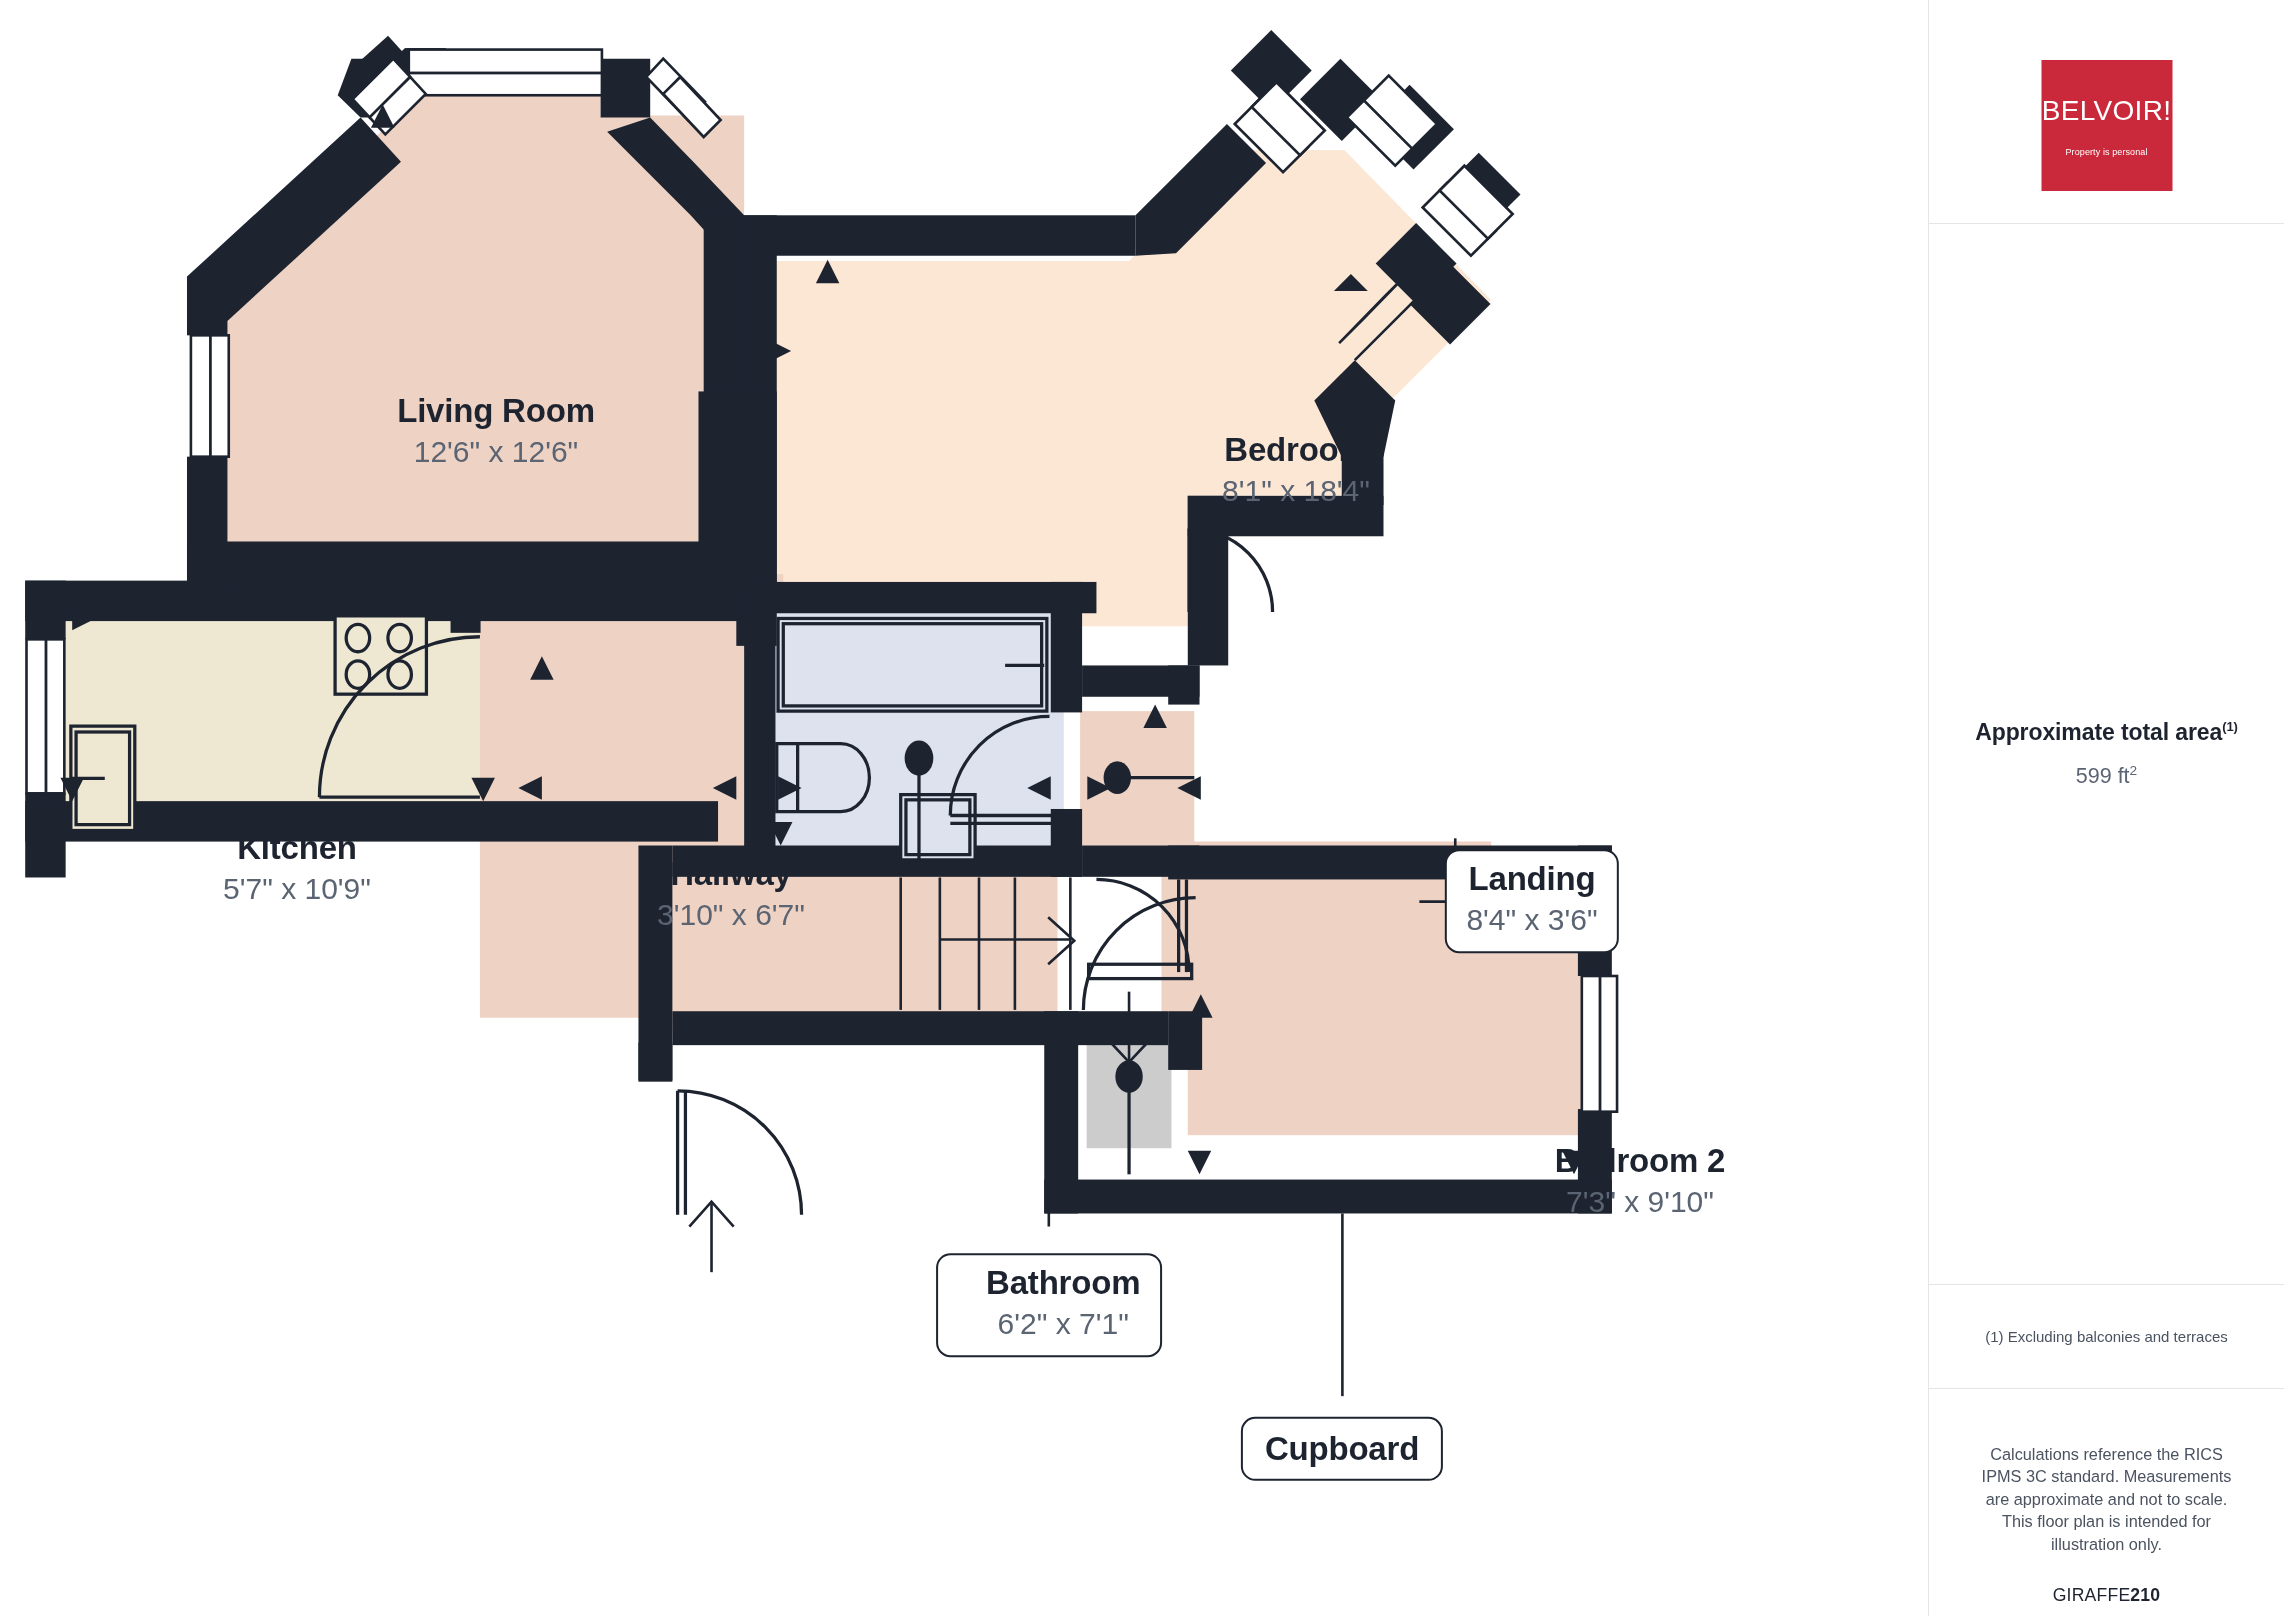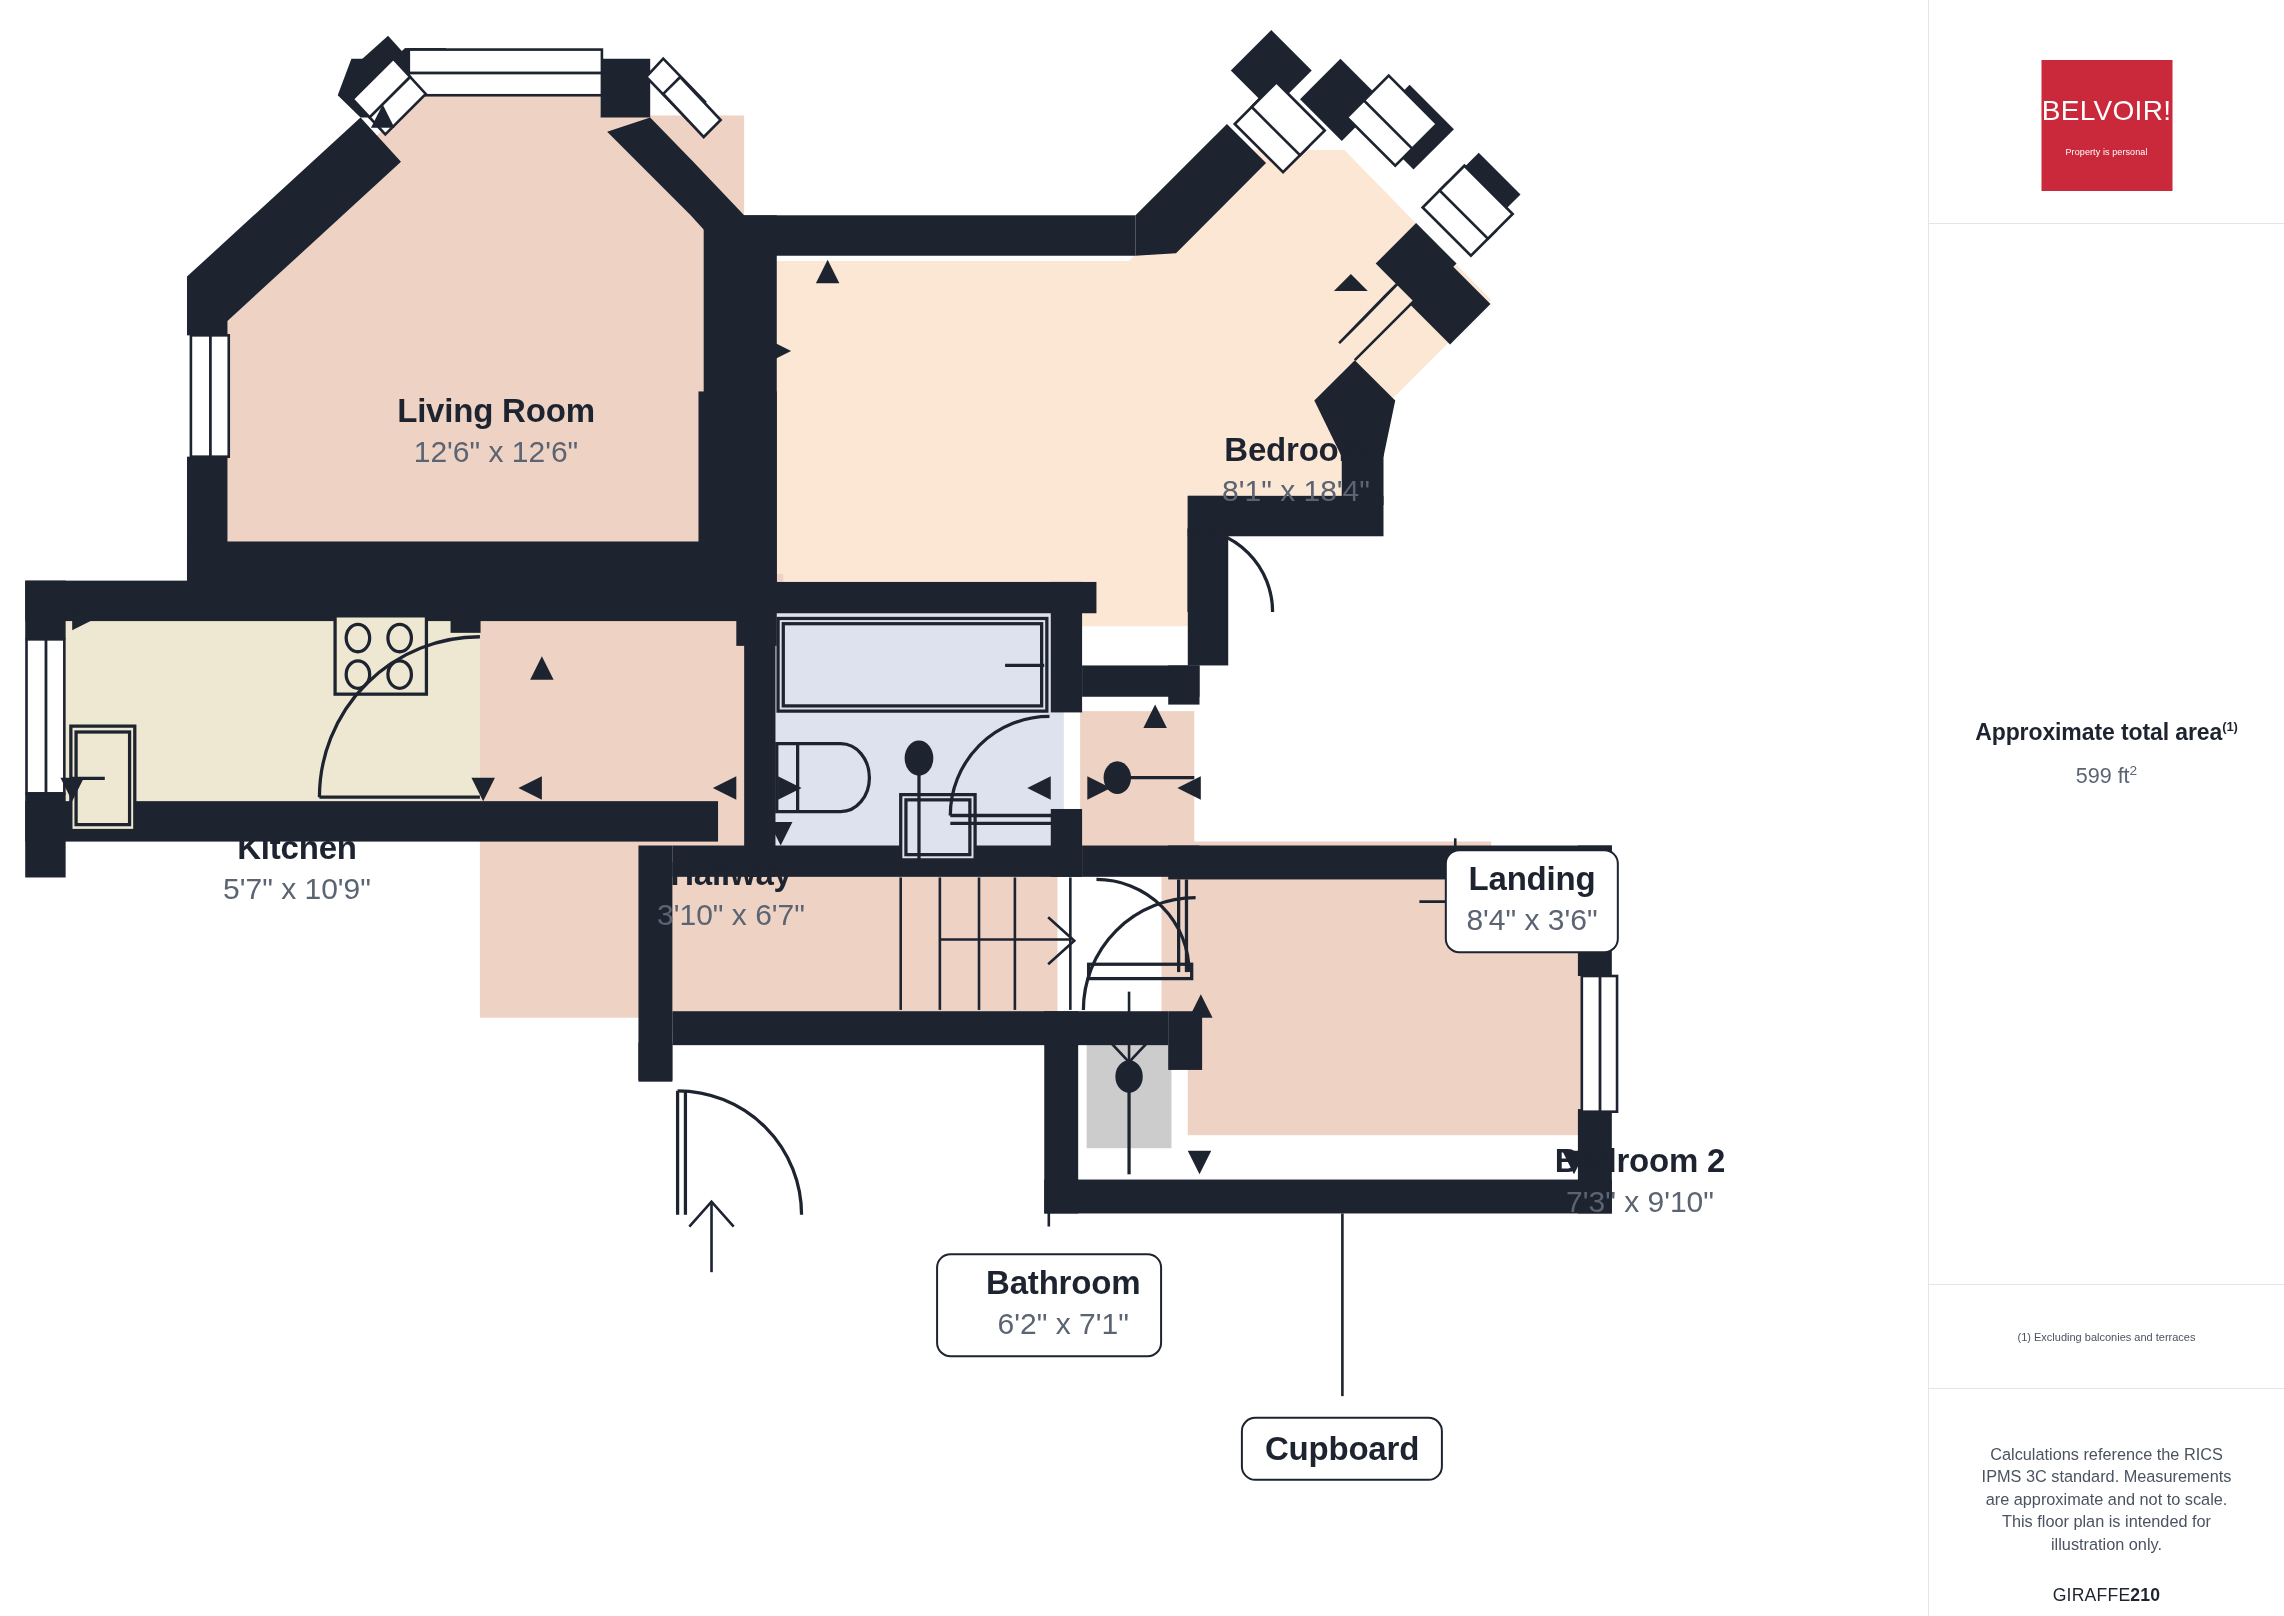--- a/index.html
+++ b/index.html
@@ -132,21 +132,21 @@
     margin-top: 17px;
   }
   #area-value sup { font-size: 13.7px; }
   #sect-foot1 {
     height: 104px;
     display: flex;
     align-items: center;
     justify-content: center;
   }
   #foot1-text {
-    font-size: 11px;
+    font-size: 15px;
     color: #4b5361;
     text-align: center;
   }
   #sect-foot2 {
     height: 226px;
     border-bottom: none;
     display: flex;
     flex-direction: column;
     align-items: center;
     justify-content: flex-start;

